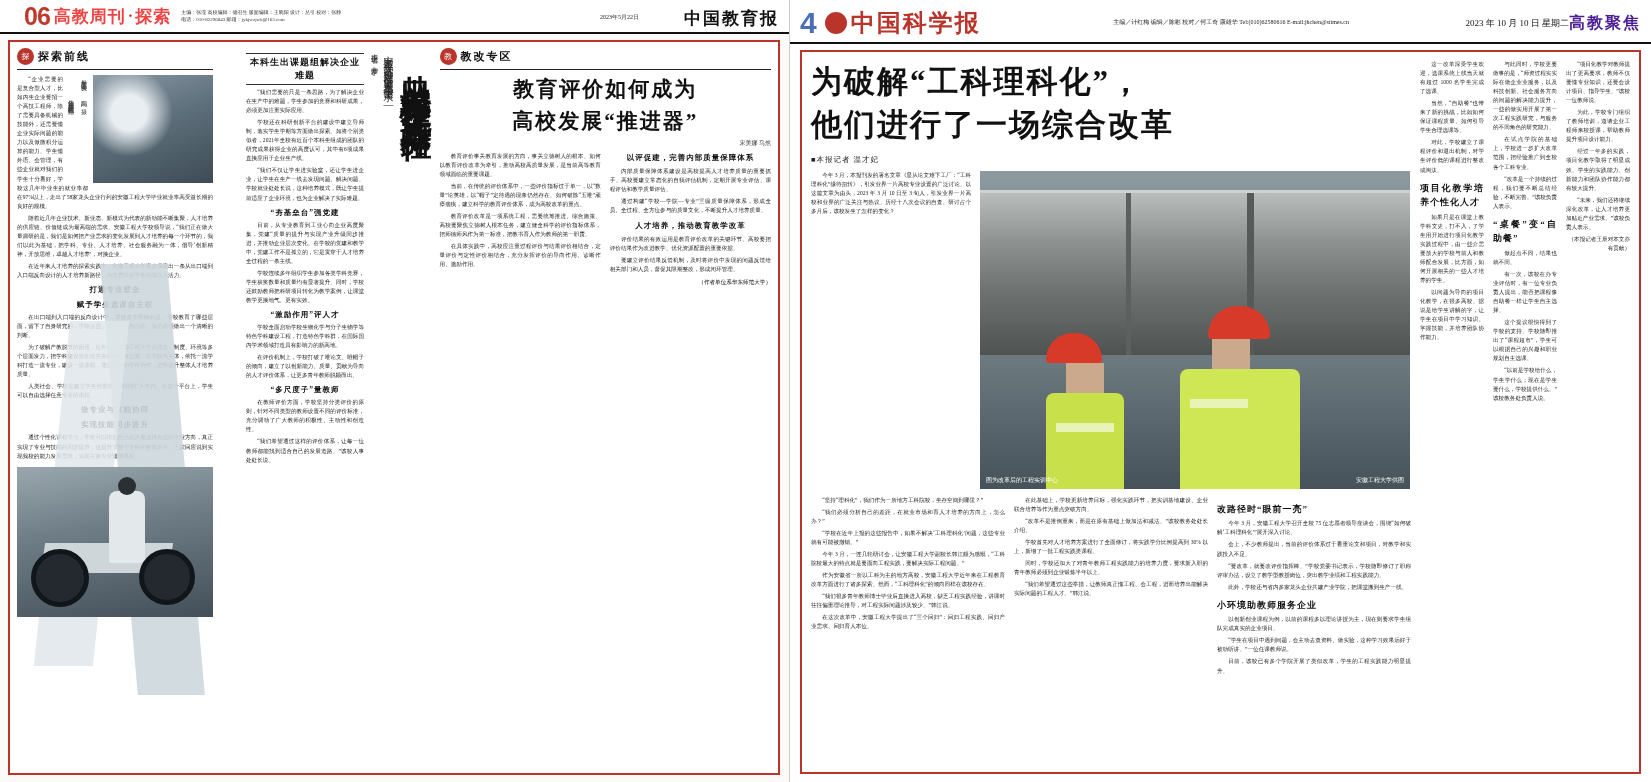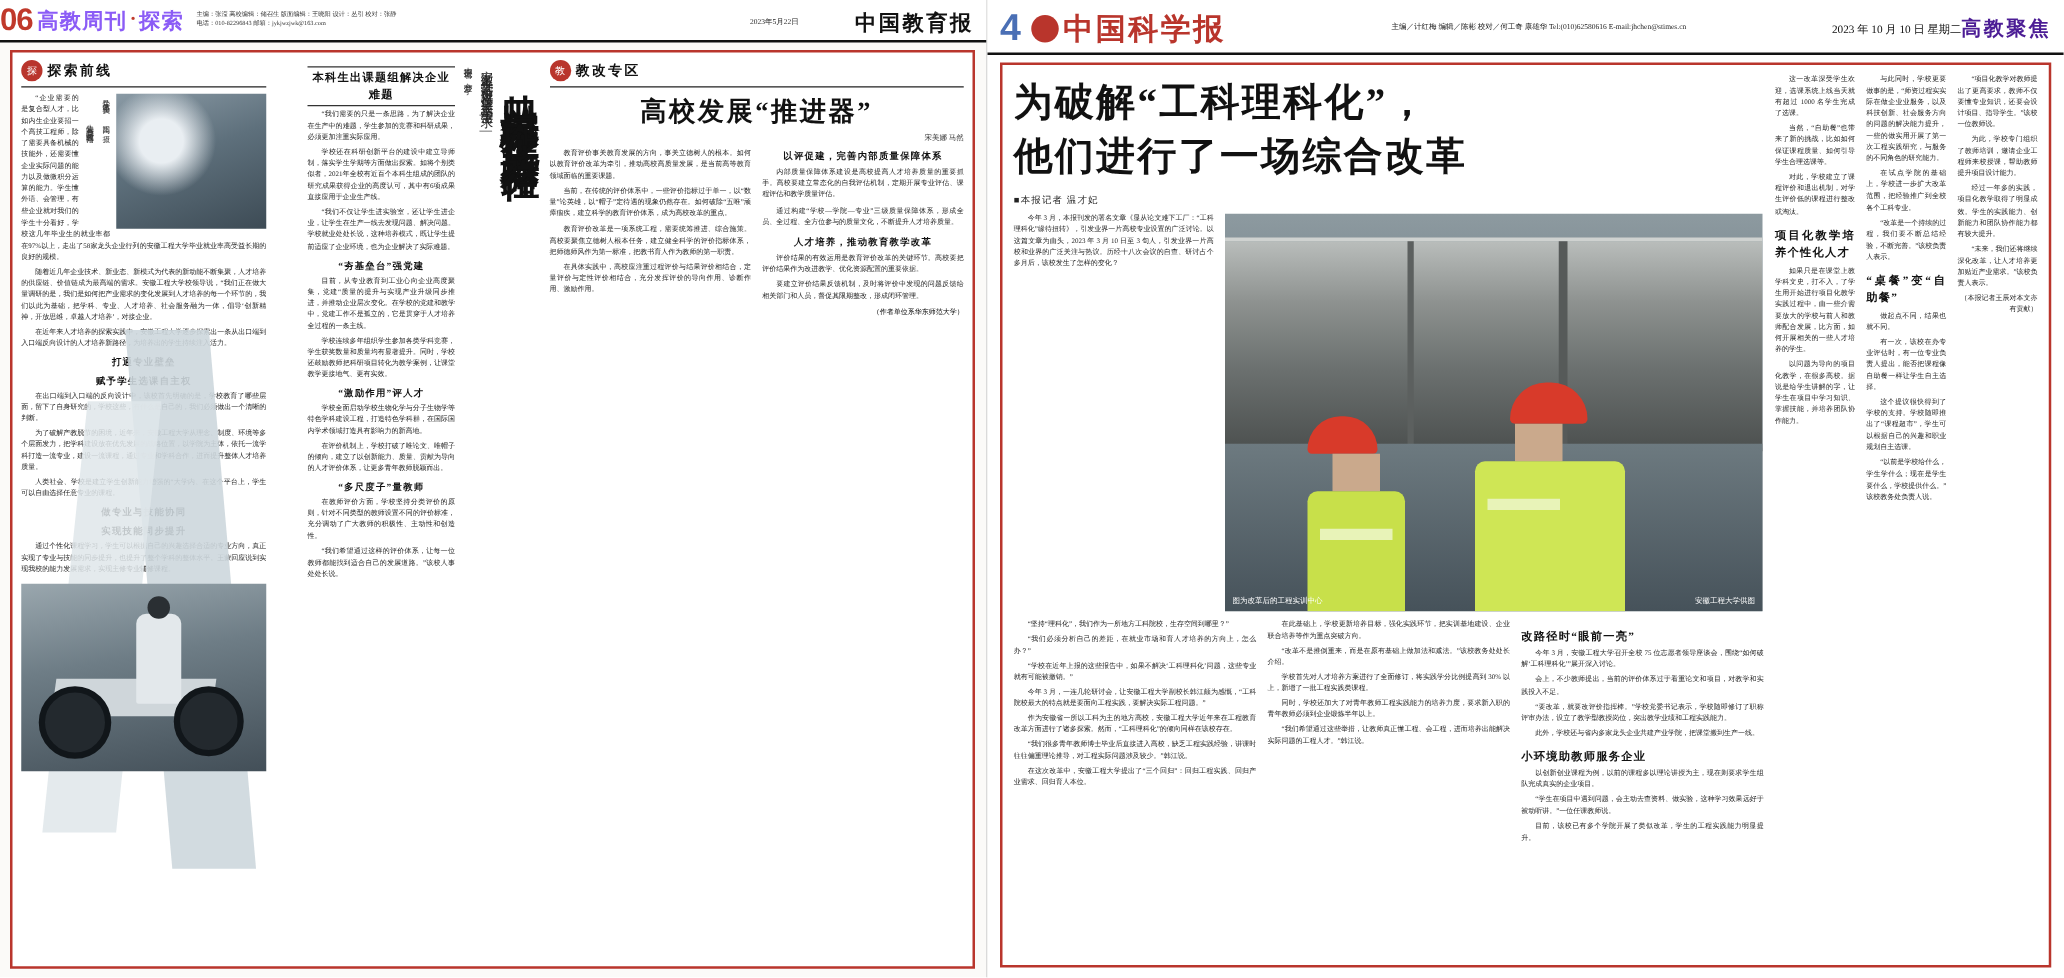--- a/index.html
+++ b/index.html
@@ -1,23 +1,23 @@
 <!DOCTYPE html>
 <html lang="zh"><head>
 <meta charset="utf-8">
 <style>
   html,body{margin:0;padding:0;background:#ffffff;}
   body{width:1651px;height:782px;font-family:"Liberation Serif",serif;overflow:hidden;}
   .page{position:relative;width:1651px;height:782px;background:#fff;display:flex;}
 
   
   .left-paper{position:relative;width:790px;height:782px;background:#fbfaf8;border-right:1px solid #cfcfcf;box-sizing:border-box;}
-  .lp-masthead{position:relative;height:34px;border-bottom:2px solid #111;display:flex;align-items:center;padding:0 0;box-sizing:border-box;background:#fff;}
+  .lp-masthead{position:relative;height:34px;border-bottom:2px solid #111;display:flex;align-items:center;padding:0 24px;box-sizing:border-box;background:#fff;}
   .lp-pageno{font-family:"Liberation Sans",sans-serif;font-size:25px;font-weight:700;color:#c0392b;letter-spacing:-1px;margin-right:4px;}
-  .lp-sect{font-size:17px;font-weight:700;color:#8b5cf6;letter-spacing:1px;}
+  .lp-sect{font-size:17px;font-weight:700;color:#ef4444;letter-spacing:1px;}
   .lp-dot{color:#c0392b;font-weight:700;margin:0 2px;}
   .lp-meta{font-size:5px;color:#333;line-height:1.5;margin-left:10px;max-width:250px;}
   .lp-date{position:absolute;right:150px;top:13px;font-size:6px;color:#222;}
   .lp-title-cn{position:absolute;right:10px;top:7px;font-size:17px;font-weight:700;color:#111;letter-spacing:2px;}
 
   .lp-frame{position:absolute;left:8px;top:40px;width:772px;height:735px;border:2px solid #b9352c;box-sizing:border-box;padding:6px 7px;background:#fff;}
   .lp-cols{display:flex;gap:8px;height:100%;}
   .lp-col{flex:1;position:relative;}
   .lp-col.c1{flex:0 0 196px;}
   .lp-col.c2{flex:0 0 196px;}
@@ -198,20 +198,21 @@
           </div>
         </div>
 
         <div class="lp-col c4">
           <div class="rubric">
             <span class="seal">教</span>
             <span class="rtxt">教改专区</span>
           </div>
           <div class="hrule"></div>
 
+          <div class="headline2">教育评价如何成为</div>
           <div class="headline2">高校发展“推进器”</div>
           <div class="byline2">宋美娜  马然</div>
 
           <div class="body-text twocol">
             <p>教育评价事关教育发展的方向，事关立德树人的根本。如何以教育评价改革为牵引，推动高校高质量发展，是当前高等教育领域面临的重要课题。</p>
             <p>当前，在传统的评价体系中，一些评价指标过于单一，以“数量”论英雄，以“帽子”定待遇的现象仍然存在。如何破除“五唯”顽瘴痼疾，建立科学的教育评价体系，成为高校改革的重点。</p>
             <p>教育评价改革是一项系统工程，需要统筹推进、综合施策。高校要聚焦立德树人根本任务，建立健全科学的评价指标体系，把师德师风作为第一标准，把教书育人作为教师的第一职责。</p>
             <p>在具体实践中，高校应注重过程评价与结果评价相结合，定量评价与定性评价相结合，充分发挥评价的导向作用、诊断作用、激励作用。</p>
             <div class="subhead sm">以评促建，完善内部质量保障体系</div>
             <p>内部质量保障体系建设是高校提高人才培养质量的重要抓手。高校要建立常态化的自我评估机制，定期开展专业评估、课程评估和教学质量评估。</p>

